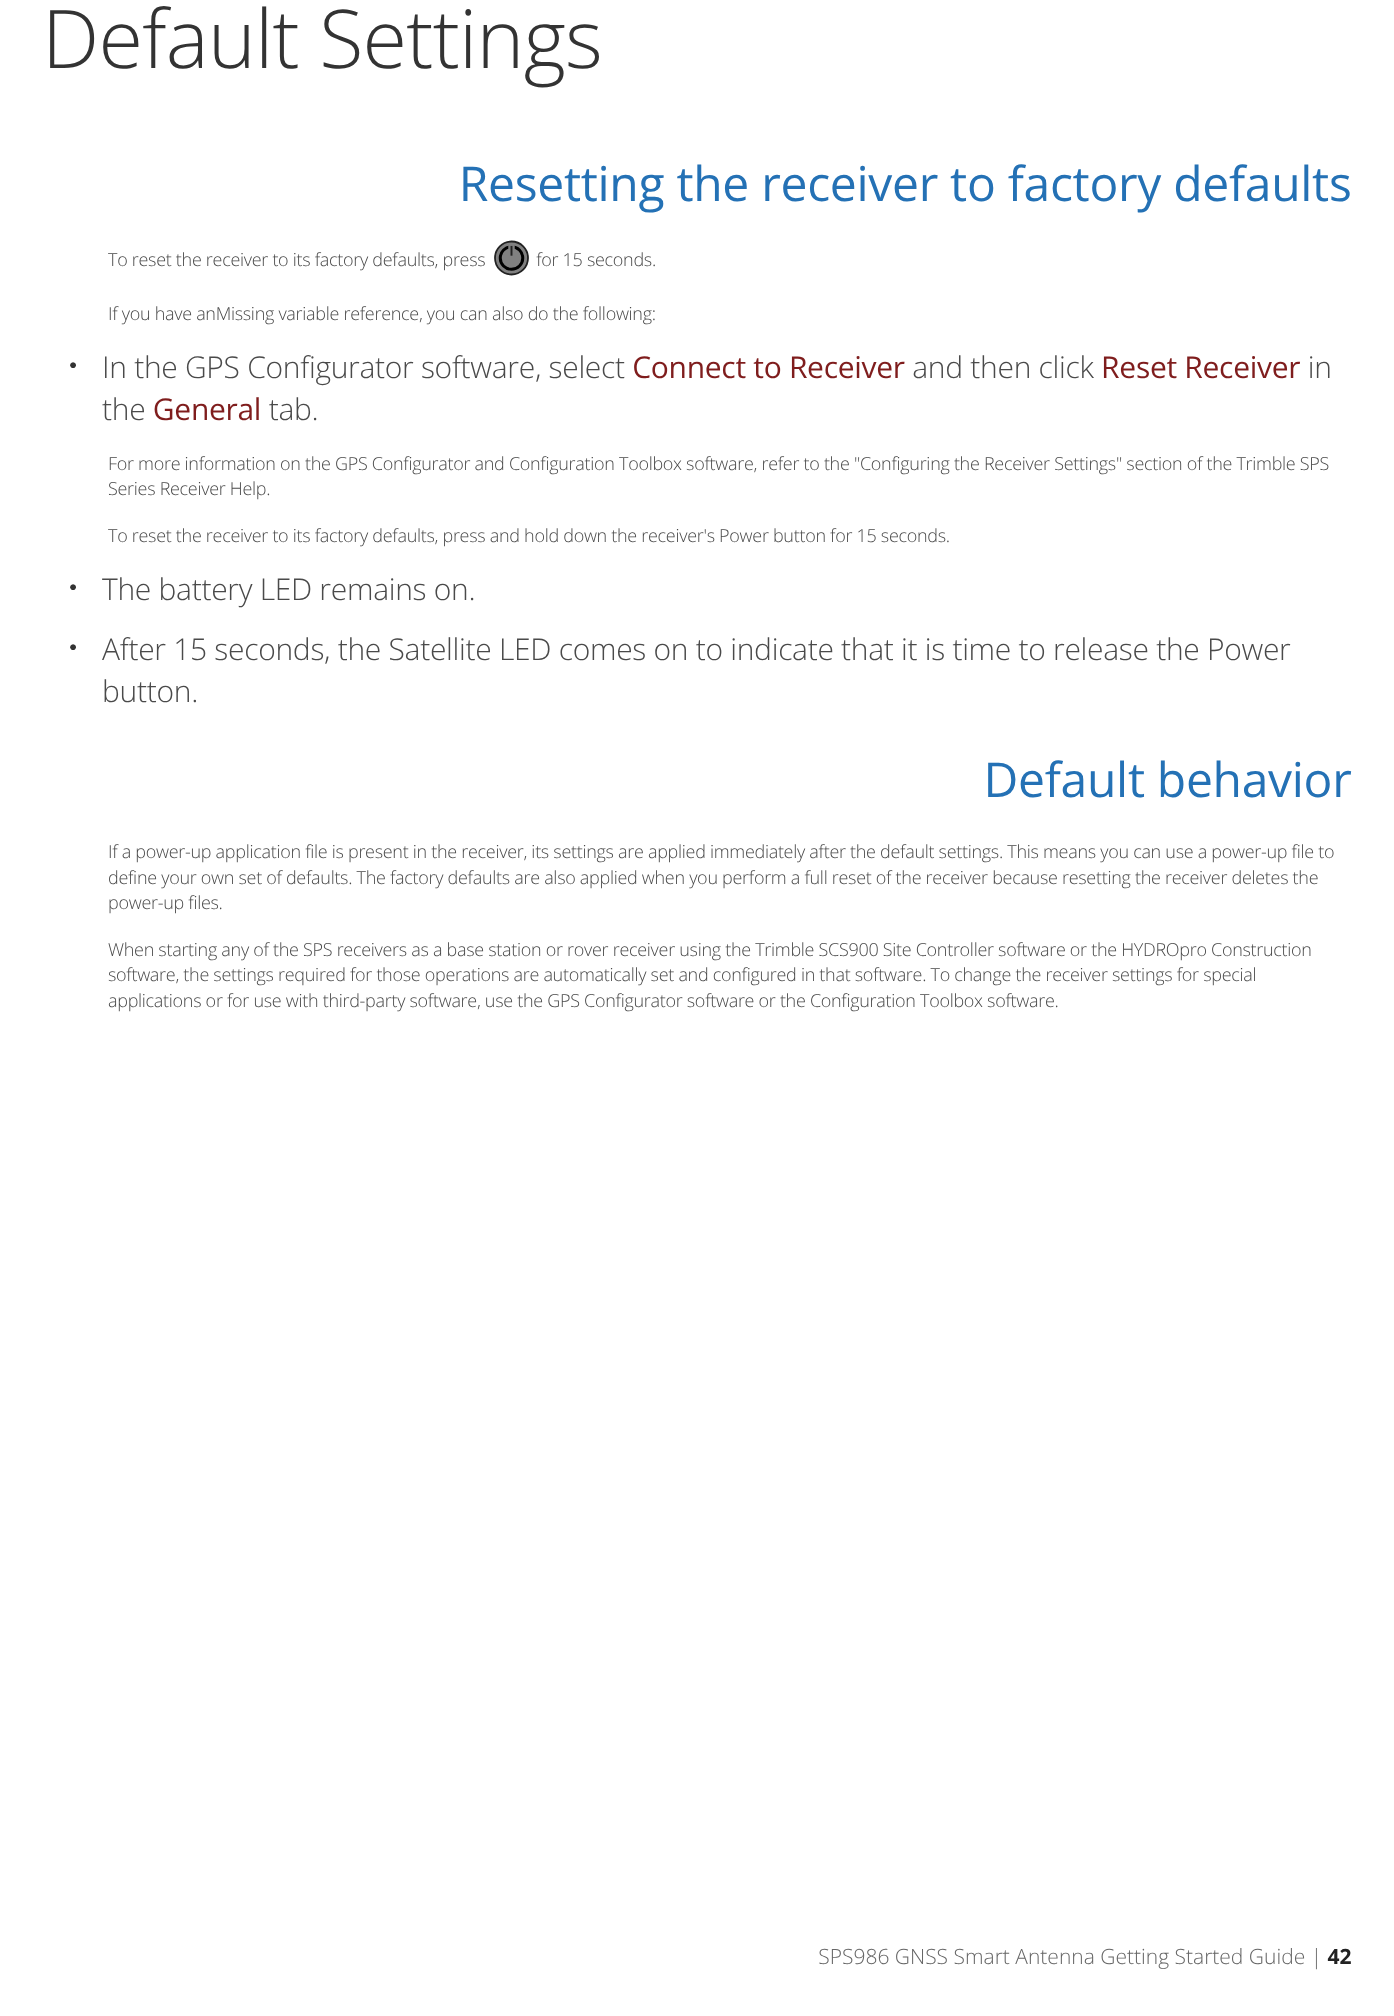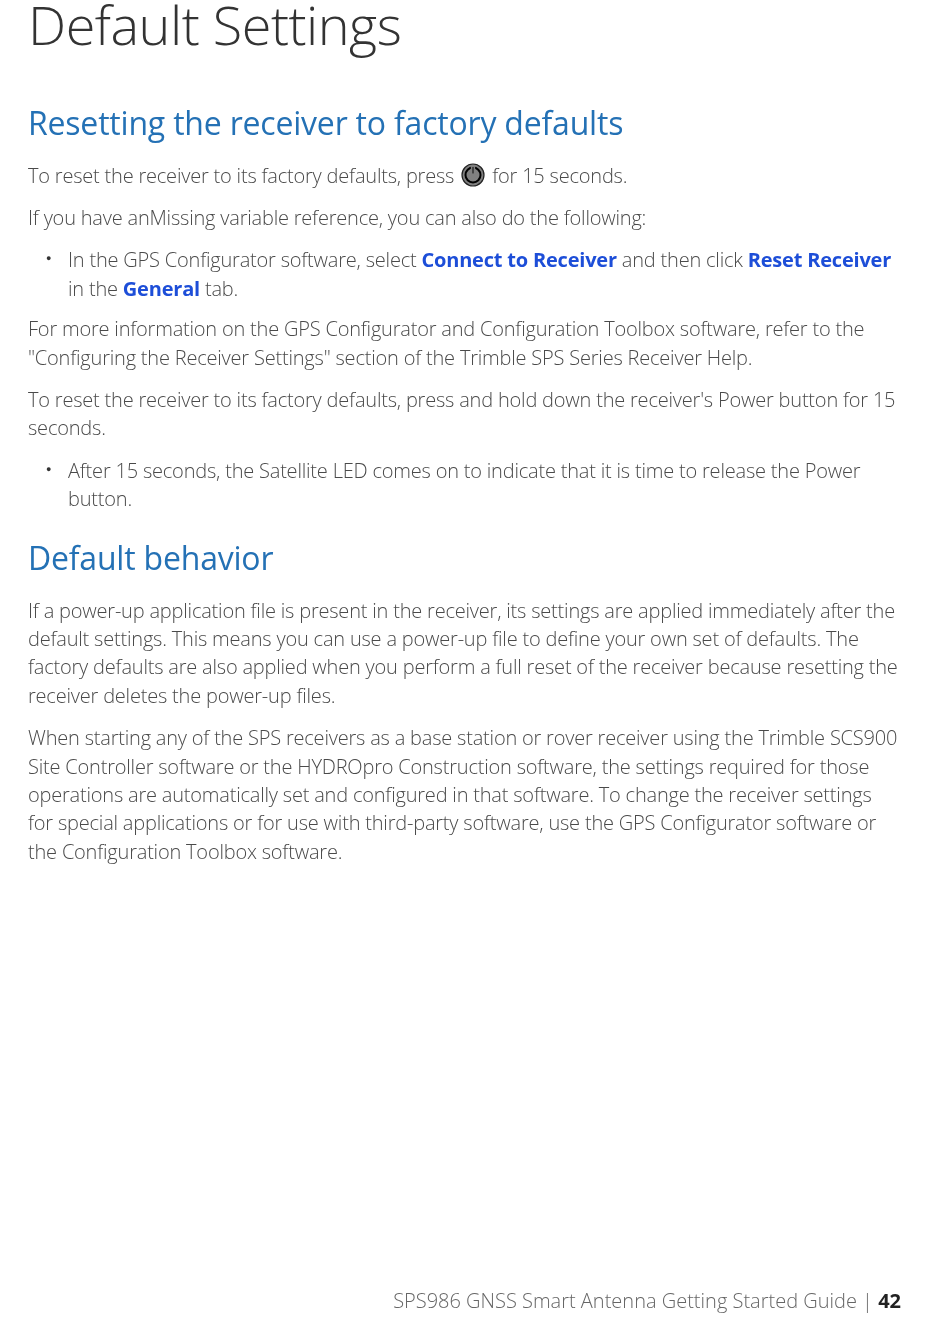--- a/index.html
+++ b/index.html
@@ -21,27 +21,29 @@
       margin-top: -4px;
       margin-bottom: 48px;
       letter-spacing: -0.5px;
     }
     h2.section-heading {
       font-size: 32px;
       font-weight: 400;
       color: #2471b5;
       margin-bottom: 18px;
       letter-spacing: -0.2px;
+      text-align: right;
     }
     p.body-text {
-      font-size: 20px;
+      font-size: 12px;
       line-height: 1.42;
       color: #4a4a4a;
       margin-bottom: 14px;
       letter-spacing: -0.2px;
+      margin-left: 44px;
     }
     ul.bullet-list {
       list-style: none;
       padding-left: 40px;
       margin-bottom: 12px;
     }
     ul.bullet-list li {
       font-size: 20px;
       line-height: 1.42;
       color: #4a4a4a;
@@ -50,36 +52,36 @@
       letter-spacing: -0.2px;
     }
     ul.bullet-list li::before {
       content: "●";
       position: absolute;
       left: -22px;
       top: 6px;
       font-size: 9px;
       color: #333;
     }
-    .bold { font-weight: 700; color: #1d4ed8; }
+    .bold { font-weight: 400; color: #7f1d1d; }
     .italic { }
     .power-icon {
       display: inline-block;
       vertical-align: middle;
       width: 24px;
       height: 24px;
       position: relative;
       top: -2px;
       margin: 0 2px;
     }
     .footer {
       position: absolute;
       bottom: 30px;
       right: 28px;
-      font-size: 20px;
+      font-size: 14px;
       color: #666;
     }
     .footer .pagenum { font-weight: 700; color: #222; }
   </style>
 </head>
 <body>
 
 <h1 class="page-title">Default Settings</h1>
 
 <h2 class="section-heading">Resetting the receiver to factory defaults</h2>
@@ -100,20 +102,21 @@
   </li>
 </ul>
 
 <p class="body-text">
   <span>For more information on the GPS Configurator and Configuration Toolbox software, refer to the "Configuring the Receiver Settings" section of the </span><span class="italic">Trimble SPS Series Receiver Help</span><span>.</span>
 </p>
 
 <p class="body-text">To reset the receiver to its factory defaults, press and hold down the receiver's Power button for 15 seconds.</p>
 
 <ul class="bullet-list">
+  <li>The battery LED remains on.</li>
   <li>After 15 seconds, the Satellite LED comes on to indicate that it is time to release the Power button.</li>
 </ul>
 
 <h2 class="section-heading" style="margin-top:22px;">Default behavior</h2>
 
 <p class="body-text">If a power-up application file is present in the receiver, its settings are applied immediately after the default settings. This means you can use a power-up file to define your own set of defaults. The factory defaults are also applied when you perform a full reset of the receiver because resetting the receiver deletes the power-up files.</p>
 
 <p class="body-text">
   <span>When starting any of the SPS receivers as a base station or rover receiver using the Trimble SCS900 Site Controller software or the HYDRO</span><span class="italic">pro</span><span> Construction software, the settings required for those operations are automatically set and configured in that software. To change the receiver settings for special applications or for use with third-party software, use the GPS Configurator software or the Configuration Toolbox software.</span>
 </p>

